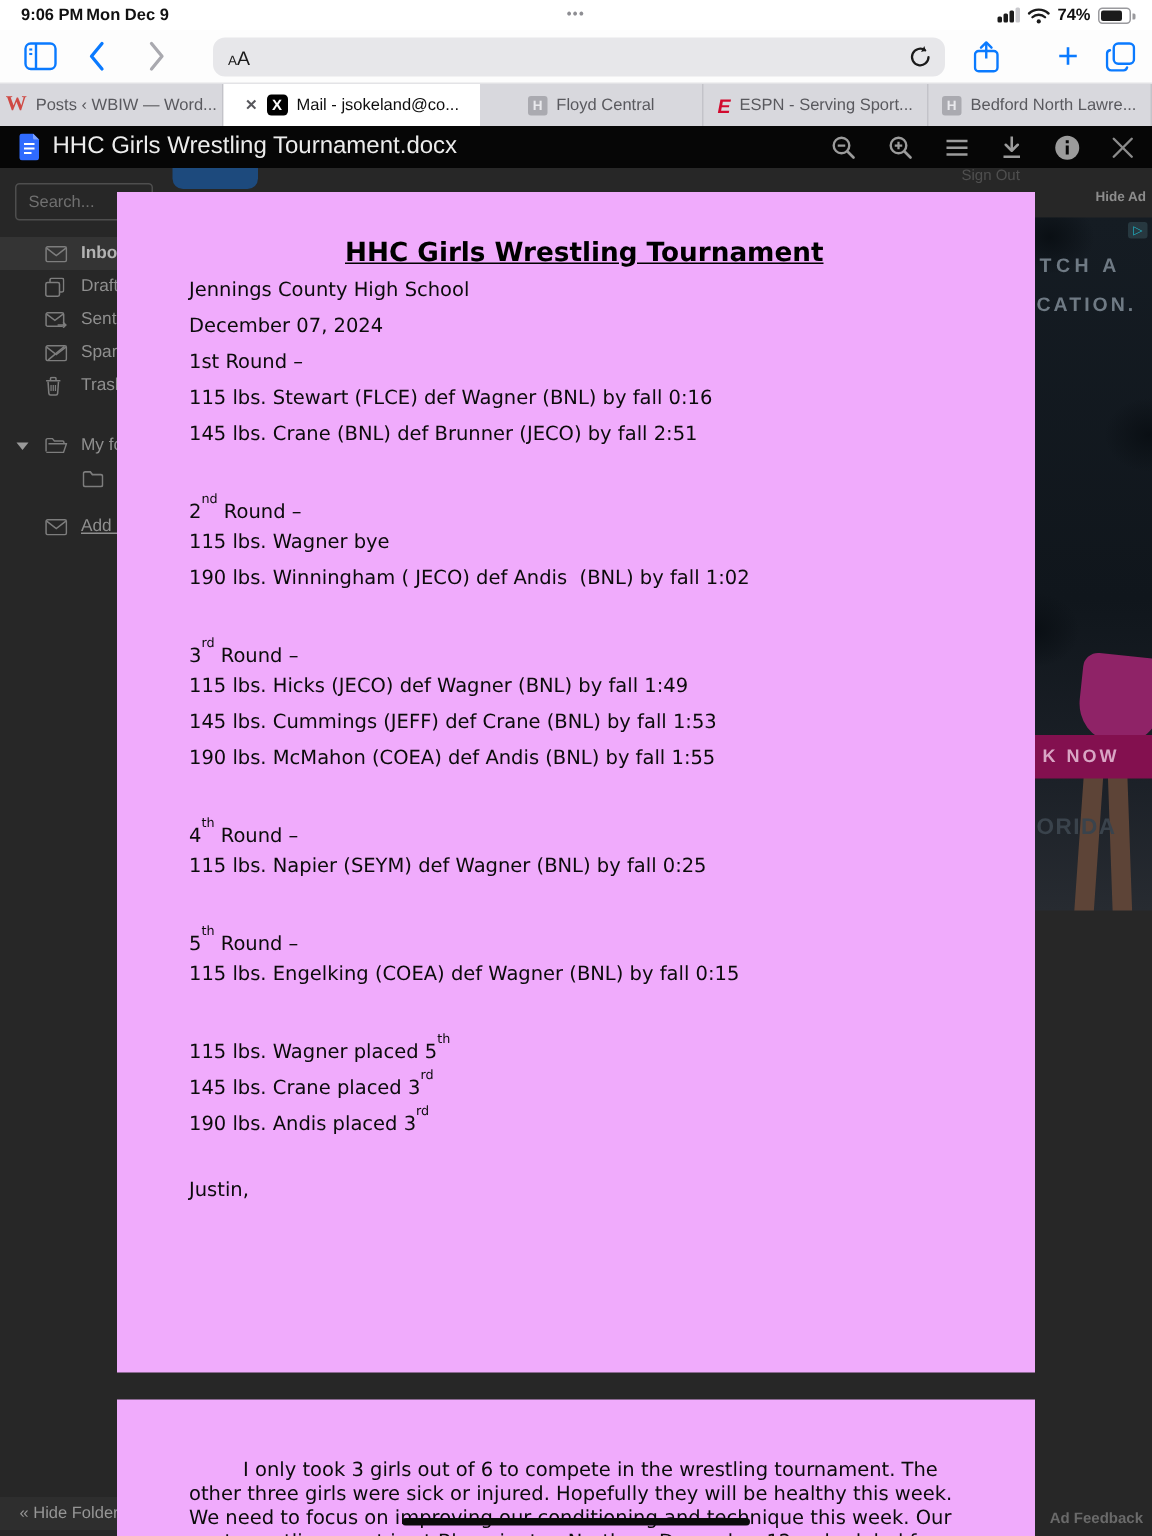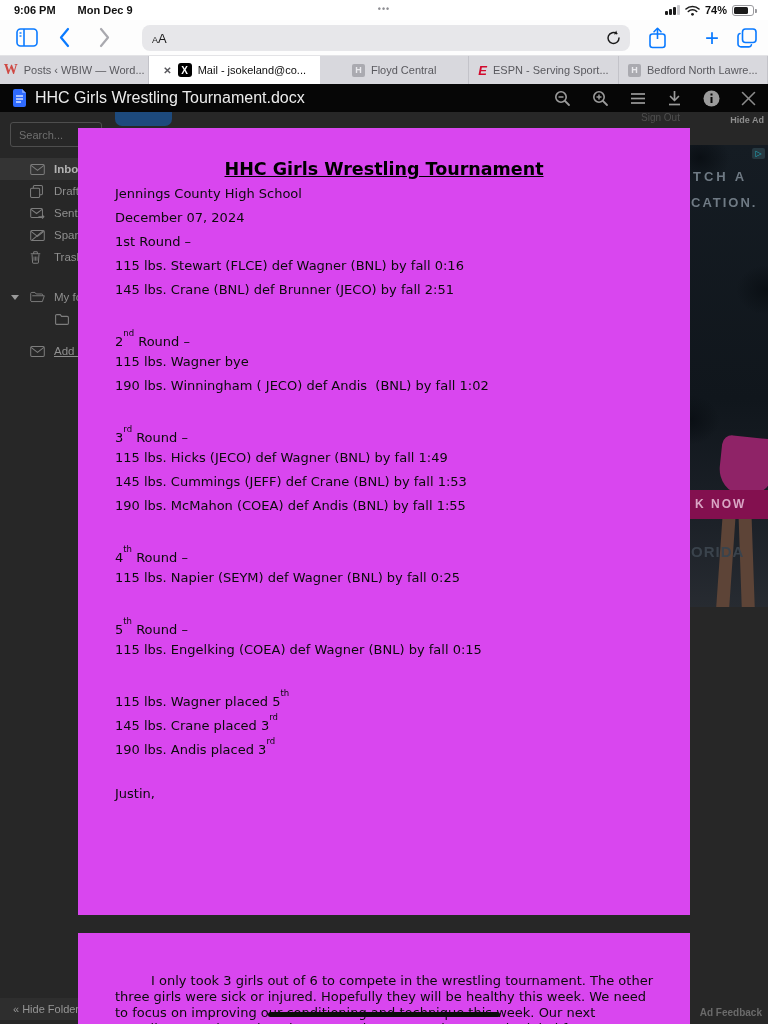--- a/index.html
+++ b/index.html
@@ -2,21 +2,21 @@
 <html><head>
 <meta charset="utf-8">
 <style>
   * { margin:0; padding:0; box-sizing:border-box; }
   html,body { width:768px; height:1024px; }
   body { font-family:"Liberation Sans",sans-serif; background:#262626; }
   .screen { position:relative; width:768px; height:1024px; overflow:hidden; background:#262626; }
 
   
   .status-bar { height:20px; background:#fff; display:flex; align-items:center; padding:0 14px; position:relative; font-size:11px; font-weight:600; color:#111; }
-  .sb-left { display:flex; gap:22px;justify-content:center; }
+  .sb-left { display:flex; gap:2px;justify-content:center; }
   .sb-dots { position:absolute; left:0; right:0; text-align:center; color:#8e8e93; font-size:9px; letter-spacing:1px; top:4px; }
   .sb-right { margin-left:auto; display:flex; align-items:center; gap:5px; }
   .sig { display:flex; align-items:flex-end; gap:1px; height:10px; }
   .sig i { display:block; width:3px; border-radius:1px; background:#1b1b1b; }
   .sig i:nth-child(1){height:4px} .sig i:nth-child(2){height:6px}
   .sig i:nth-child(3){height:8px} .sig i:nth-child(4){height:10px; background:#c9c9cd;}
   .batt { width:22px; height:11px; border:1px solid #9a9a9e; border-radius:3px; position:relative; }
   .batt::after { content:""; position:absolute; right:-4px; top:3px; width:2px; height:4px; background:#9a9a9e; border-radius:0 1px 1px 0; }
   .batt i { position:absolute; left:1px; top:1px; bottom:1px; width:70%; background:#1b1b1b; border-radius:1.5px; }
 
@@ -66,36 +66,36 @@
   .folder-row.selected { background:#343434; color:#b3b3b3; font-weight:700; }
   .folder-row .s-icon { width:15px; color:#7d7d7d; display:flex; }
   .myfolders-row { margin-top:18px; position:relative; }
   .caret { position:absolute; left:11px; top:9px; width:0; height:0; border-left:4px solid transparent; border-right:4px solid transparent; border-top:5px solid #9a9a9a; }
   .sub-row { padding-left:55px; }
   .addlink-row { margin-top:10px; }
   .linkish { text-decoration:underline; }
   .hide-folders { position:absolute; left:0; top:886px; width:98px; height:22px; background:#2e2e2e; border-radius:0 4px 4px 0; color:#969696; font-size:11px; line-height:22px; padding-left:13px; z-index:1; }
 
   
-  .hide-ad { position:absolute; right:4px; top:3px; color:#8d8d8d; font-size:9px; font-weight:700; z-index:1; }
+  .hide-ad { position:absolute; right:4px; top:14px; color:#8d8d8d; font-size:9px; font-weight:700; z-index:1; }
   .ad-creative { position:absolute; left:690px; top:33px; width:78px; height:462px; background:linear-gradient(180deg,#151c23 0%,#10161c 55%,#1b2027 80%,#272b31 100%); overflow:hidden; z-index:1; }
   .adchoices { position:absolute; top:3px; right:3px; width:13px; height:11px; background:rgba(120,190,200,.18); color:#1fb4c6; font-size:8px; line-height:11px; text-align:center; border-radius:2px; }
   .ad-h1 { position:absolute; top:24px; left:3px; color:#6f7a84; font-weight:700; font-size:13px; letter-spacing:3px; }
   .ad-h2 { position:absolute; top:50px; left:1px; color:#6f7a84; font-weight:700; font-size:13px; letter-spacing:2px; }
   .palm { position:absolute; width:60px; height:50px; background:radial-gradient(ellipse at center,#0a0f14 0%,rgba(10,15,20,0) 70%); }
   .ad-skirt { position:absolute; top:292px; right:-6px; width:54px; height:58px; background:#8f2367; border-radius:10px 4px 45% 45%; transform:rotate(6deg); }
   .ad-leg { position:absolute; width:13px; background:#5d4437; border-radius:5px; }
   .leg1 { top:348px; left:30px; height:120px; transform:rotate(4deg); }
   .leg2 { top:350px; left:50px; height:125px; transform:rotate(-2deg); }
   .ad-cta { position:absolute; top:345px; left:0; width:100%; height:29px; background:#83104f; color:#d9a6c4; font-weight:700; font-size:12px; letter-spacing:2px; line-height:29px; padding-left:5px; }
   .ad-bgtext { position:absolute; top:398px; left:1px; color:#3a434c; font-weight:800; font-size:15px; letter-spacing:1px; }
   .ad-feedback { position:absolute; right:6px; top:895px; color:#6a6a6a; font-size:10px; font-weight:700; z-index:1; }
 
   
-  .page { position:absolute; left:78px; width:612px; background:#d946ef; z-index:2; }
+  .page { position:absolute; left:78px; width:612px; background:#f0abfc; z-index:2;padding-left:11px; }
   .page1 { top:16px; height:787px; }
   .page2 { top:821px; height:91px; }
   .doc-title { margin-top:28px; text-align:center; font-family:"DejaVu Sans",sans-serif; font-weight:700; font-size:17.5px; color:#000; text-decoration:underline; line-height:26px; }
   .doc-lines { padding-left:37px; font-family:"DejaVu Sans",sans-serif; font-size:13px; color:#0b0b0b; }
   .doc-line { height:24px; line-height:24px; white-space:pre; }
   .doc-line sup { font-size:8.5px; position:relative; top:-5px; }
   .page2-par { margin:40px 36px 0 37px; font-family:"DejaVu Sans",sans-serif; font-size:13px; line-height:16px; color:#0b0b0b; text-indent:36px; }
 
   .home-indicator { position:absolute; left:268px; top:900px; width:232px; height:5px; background:#0b0b0b; border-radius:3px; z-index:6; }
 </style>

